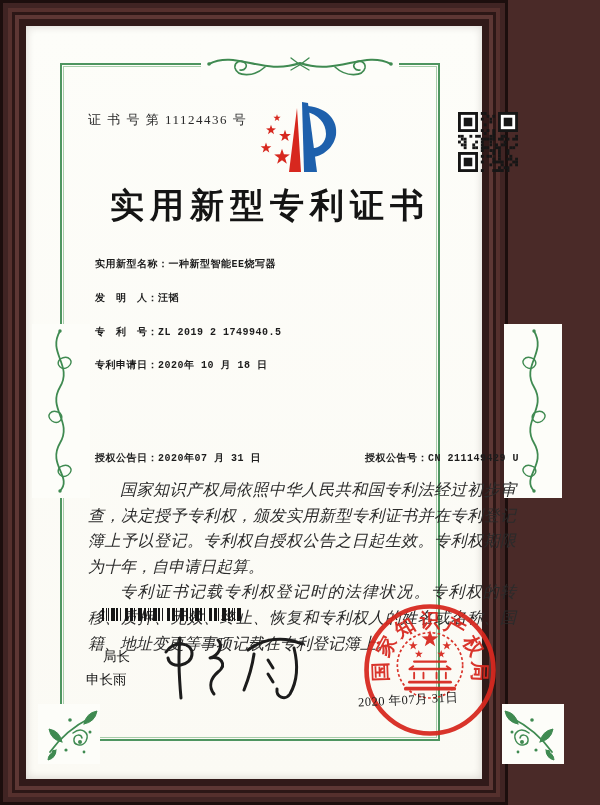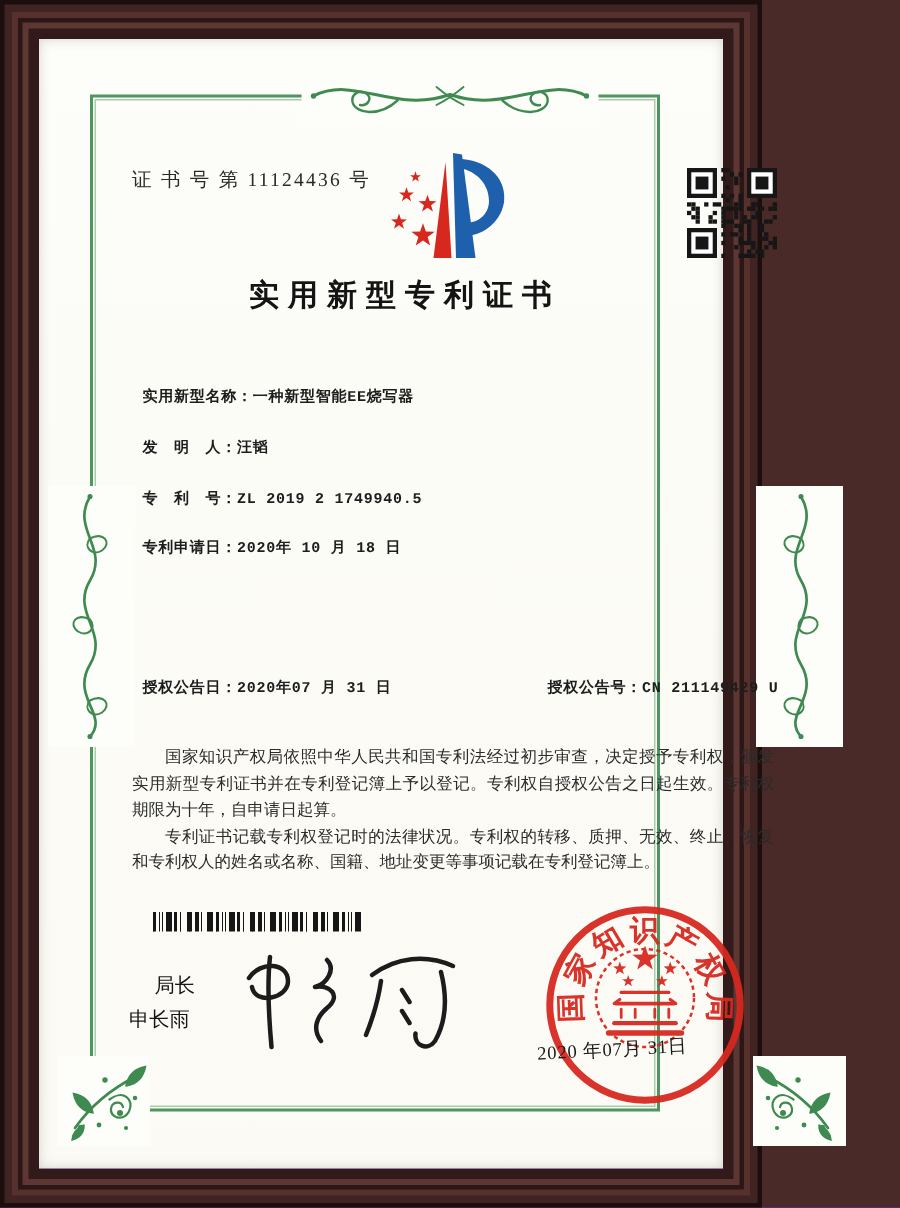--- a/index.html
+++ b/index.html
@@ -1,18 +1,18 @@
 <!DOCTYPE html>
 <html><head>
 <meta charset="utf-8">
 <style>
   html,body{margin:0;padding:0;}
   body{width:600px;height:805px;overflow:hidden;background:#4a2a28;
        font-family:"Liberation Serif","DejaVu Serif",serif;}
-  .frame{position:relative;width:508px;height:805px;background:#6d28d9;
+  .frame{position:relative;width:508px;height:805px;background:#fef9c3;
     box-shadow: inset 0 0 0 3px #1c0e0d, inset 0 0 0 8px #402423,
                 inset 0 0 0 12px #55302d, inset 0 0 0 15px #2c1716,
                 inset 0 0 0 19px #5d3734, inset 0 0 0 26px #311a19;}
   .paper{position:absolute;inset:26px;background:linear-gradient(180deg,#fdfdf9,#fbfaf4);
          box-shadow:inset 0 0 8px rgba(40,20,20,.18);}
   
   .gborder{position:absolute;left:34px;top:37px;right:42px;bottom:38px;
            border:2px solid #4e9560;}
   .gborder::after{content:"";position:absolute;inset:1px;border:1px solid #a7cdaa;}
   
@@ -21,26 +21,26 @@
   .orn-left{left:6px;top:298px;width:58px;height:174px;}
   .orn-right{left:478px;top:298px;width:58px;height:174px;}
   .orn-bl{left:12px;top:678px;width:62px;height:60px;}
   .orn-br{left:476px;top:678px;width:62px;height:60px;}
   .mirror{transform:scaleX(-1);}
   
   .cert-no{position:absolute;left:62px;top:85px;font-size:13px;letter-spacing:1.5px;color:#2a2a2a;}
   .logo{position:absolute;left:230px;top:70px;width:86px;height:84px;}
   .qr{position:absolute;left:432px;top:86px;width:60px;height:60px;}
   .title{position:absolute;left:0;right:0;top:157px;text-align:center;
-         font-size:20px;font-weight:bold;letter-spacing:6px;color:#141414;padding-left:32px;}
+         font-size:34px;font-weight:bold;letter-spacing:6px;color:#141414;padding-left:32px;}
   .frow{position:absolute;left:69px;font-size:10px;font-weight:600;color:#1d1d1d;
         letter-spacing:.5px;white-space:nowrap;font-family:Liberation Mono, monospace;}
   .frow2{left:307px;margin-left:32px;}
-  .paras{position:absolute;left:62px;top:451px;width:428px;font-size:11px;
-         line-height:1.6;color:#2b2b2b;text-align:justify;margin-top:20px;}
+  .paras{position:absolute;left:62px;top:451px;width:428px;font-size:16px;
+         line-height:1.6;color:#2b2b2b;font-style:italic;text-align:justify;}
   .paras p{margin:0;text-indent:2em;}
   .barcode{position:absolute;left:76px;top:582px;width:140px;height:13px;
     background:
       repeating-linear-gradient(90deg,#161616 0 2px,transparent 2px 4px,#161616 4px 5px,transparent 5px 9px,#161616 9px 12px,transparent 12px 14px),
       repeating-linear-gradient(90deg,#161616 0 1px,transparent 1px 6px);}
   .director-title{position:absolute;left:77px;top:622px;font-size:13.5px;color:#161616;
         font-family:"Liberation Sans","DejaVu Sans",sans-serif;text-align:right;}
   .director-name{position:absolute;left:60px;top:645px;font-size:13.5px;color:#161616;
         font-family:"Liberation Sans","DejaVu Sans",sans-serif;}
   .signature{position:absolute;left:130px;top:602px;width:175px;height:84px;}

